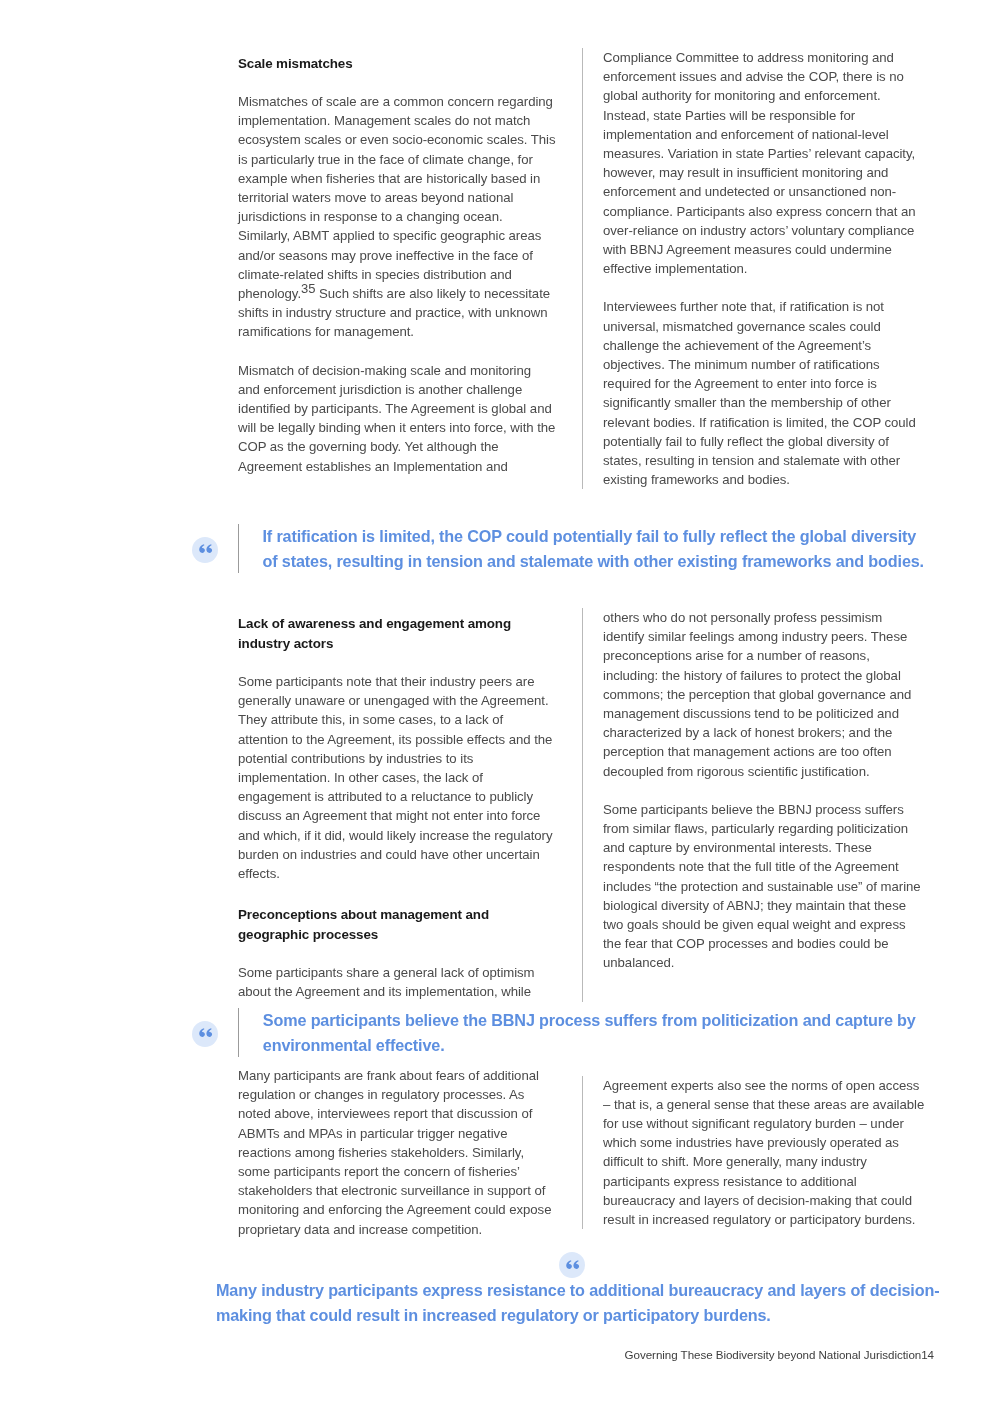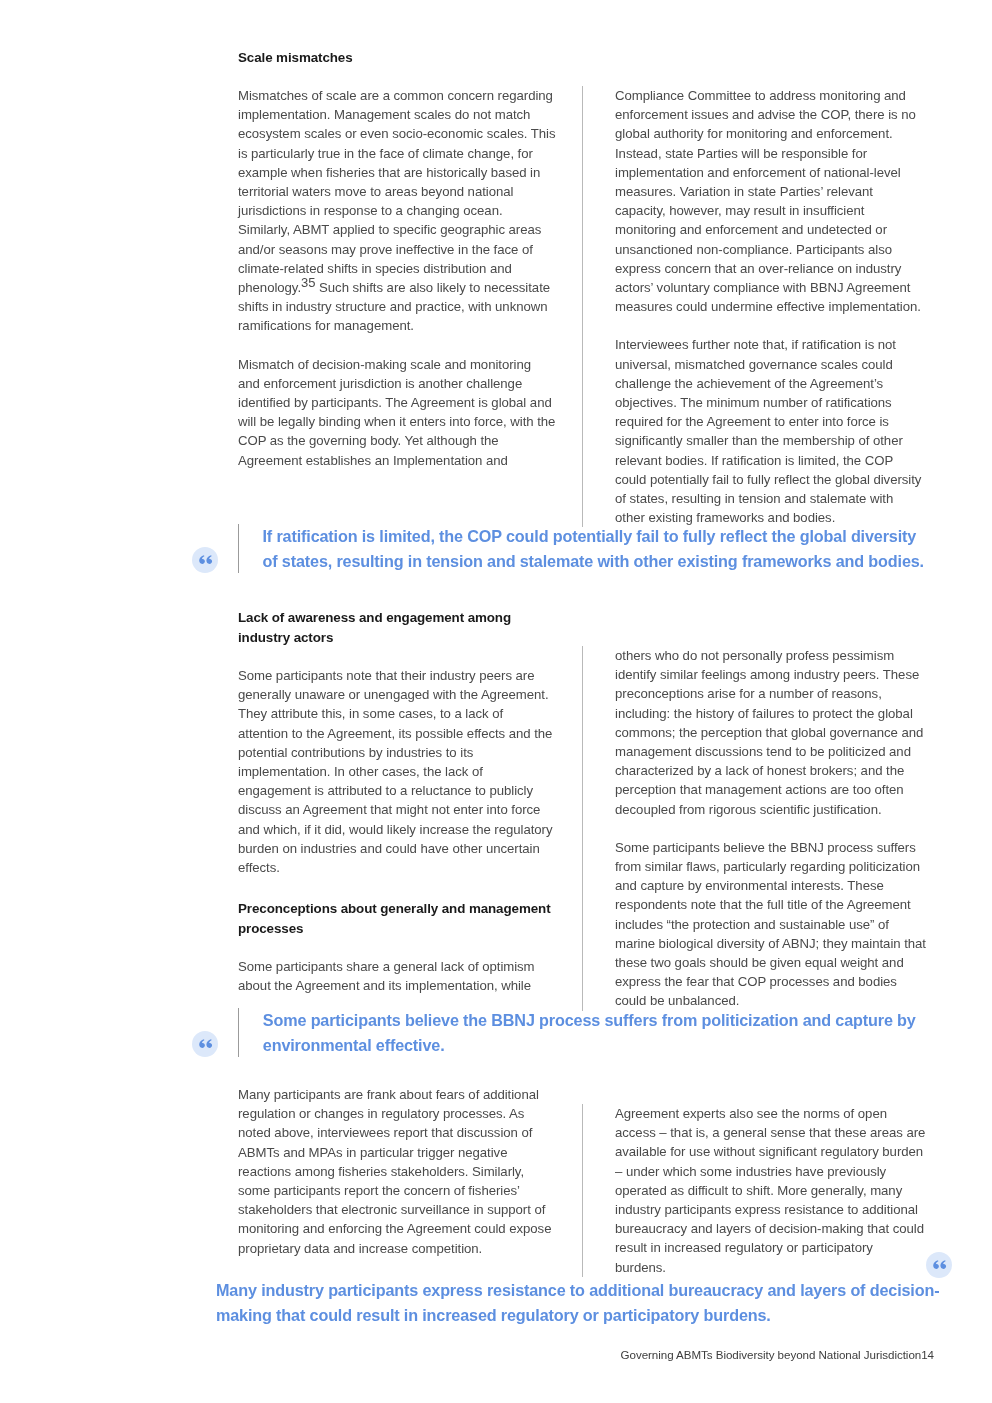--- a/index.html
+++ b/index.html
@@ -28,49 +28,49 @@
     left: 238px;
     width: 696px;
     display: flex;
     gap: 0;
   }
   .col {
     width: 344px;
     box-sizing: border-box;
   }
   .col.left  { padding-right: 26px; }
-  .col.right { padding-left: 32px; border-left: 1px solid #b9b9b9; margin-top: 38px; }
+  .col.right { padding-left: 20px; border-left: 1px solid #b9b9b9; }
 
   h3.sec-head {
     font-size: 13.4px;
     font-weight: bold;
     color: #1a1a1a;
     line-height: 20px;
-    margin: 0 0 18px 0;
+    margin: 6px 0 18px 0;
     letter-spacing: -0.1px;
   }
   p.body {
     font-size: 13.2px;
     line-height: 19.2px;
     color: #4a4a4a;
     margin: 0 0 19px 0;
     letter-spacing: -0.05px;
   }
   p.body:last-child { margin-bottom: 0; }
   sup.fn {
     font-size: 13px;
     vertical-align: super;
     line-height: 0;
   }
 
   
   .pullquote {
     position: absolute;
     display: flex;
-    align-items: flex-end;
+    align-items: center;
   }
   .pq-icon {
     width: 26px;
     height: 26px;
     border-radius: 50%;
     background: #dce8fa;
     flex: 0 0 26px;
     display: flex;
     align-items: center;
     justify-content: center;
@@ -133,21 +133,21 @@
       </svg>
     </div>
     <div class="pq-rule"></div>
     <div class="pq-text">If ratification is limited, the COP could potentially fail to fully reflect the global diversity of states, resulting in tension and stalemate with other existing frameworks and bodies.</div>
   </div>
 
   <div class="cols" style="top:608px;">
     <div class="col left">
       <h3 class="sec-head">Lack of awareness and engagement among industry actors</h3>
       <p class="body">Some participants note that their industry peers are generally unaware or unengaged with the Agreement. They attribute this, in some cases, to a lack of attention to the Agreement, its possible effects and the potential contributions by industries to its implementation. In other cases, the lack of engagement is attributed to a reluctance to publicly discuss an Agreement that might not enter into force and which, if it did, would likely increase the regulatory burden on industries and could have other uncertain effects.</p>
-      <h3 class="sec-head" style="margin-top:22px;">Preconceptions about generally and management processes</h3>
+      <h3 class="sec-head" style="margin-top:22px;">Preconceptions about management and geographic processes</h3>
       <p class="body">Some participants share a general lack of optimism about the Agreement and its implementation, while</p>
     </div>
     <div class="col right">
       <p class="body">others who do not personally profess pessimism identify similar feelings among industry peers. These preconceptions arise for a number of reasons, including: the history of failures to protect the global commons; the perception that global governance and management discussions tend to be politicized and characterized by a lack of honest brokers; and the perception that management actions are too often decoupled from rigorous scientific justification.</p>
       <p class="body">Some participants believe the BBNJ process suffers from similar flaws, particularly regarding politicization and capture by environmental interests. These respondents note that the full title of the Agreement includes “the protection and sustainable use” of marine biological diversity of ABNJ; they maintain that these two goals should be given equal weight and express the fear that COP processes and bodies could be unbalanced.</p>
     </div>
   </div>
 
   <div class="pullquote" style="top:1008px; left:192px; width:742px;">
     <div class="pq-icon">
@@ -174,16 +174,16 @@
       <svg width="15" height="13" viewBox="0 0 15 13" aria-hidden="true">
         <path d="M6.0 1.2 C3.2 2.0 1.2 4.0 1.2 6.6 C1.2 8.6 2.5 9.9 4.2 9.9 C5.8 9.9 6.9 8.8 6.9 7.3 C6.9 5.9 5.9 4.9 4.6 4.9 C4.35 4.9 4.1 4.93 3.95 4.98 C4.3 3.7 5.1 2.85 6.35 2.35 Z" fill="#5d8fe0"></path>
         <path d="M13.2 1.2 C10.4 2.0 8.4 4.0 8.4 6.6 C8.4 8.6 9.7 9.9 11.4 9.9 C13.0 9.9 14.1 8.8 14.1 7.3 C14.1 5.9 13.1 4.9 11.8 4.9 C11.55 4.9 11.3 4.93 11.15 4.98 C11.5 3.7 12.3 2.85 13.55 2.35 Z" fill="#5d8fe0"></path>
       </svg>
     </div>
     <div class="pq-rule"></div>
     <div class="pq-text">Many industry participants express resistance to additional bureaucracy and layers of decision-making that could result in increased regulatory or participatory burdens.</div>
   </div>
 
   <div class="footer">
-    <span>Governing ABMTs Biodiversity beyond National Jurisdiction</span><span class="fnum">14</span>
+    <span>Governing These Biodiversity beyond National Jurisdiction</span><span class="fnum">14</span>
   </div>
 
 </div>
 
 </body></html>

